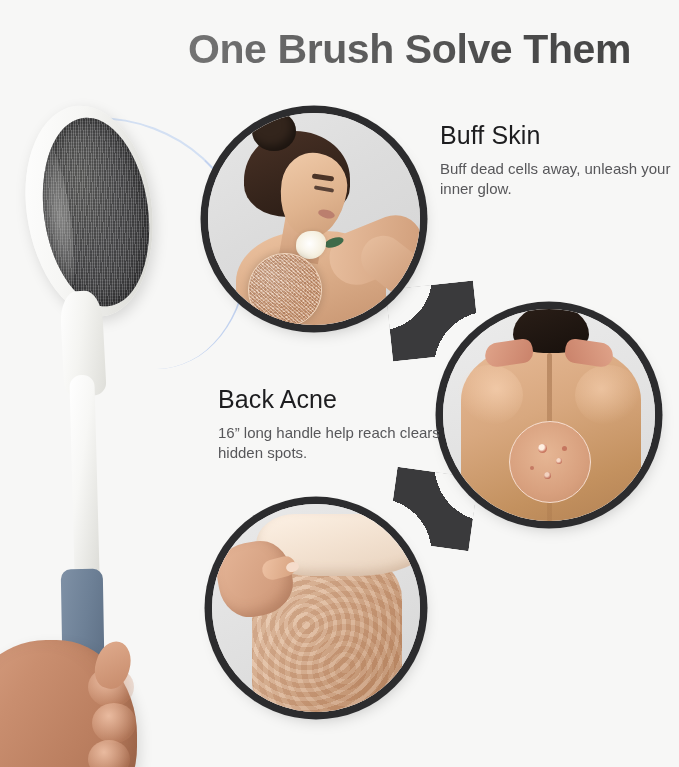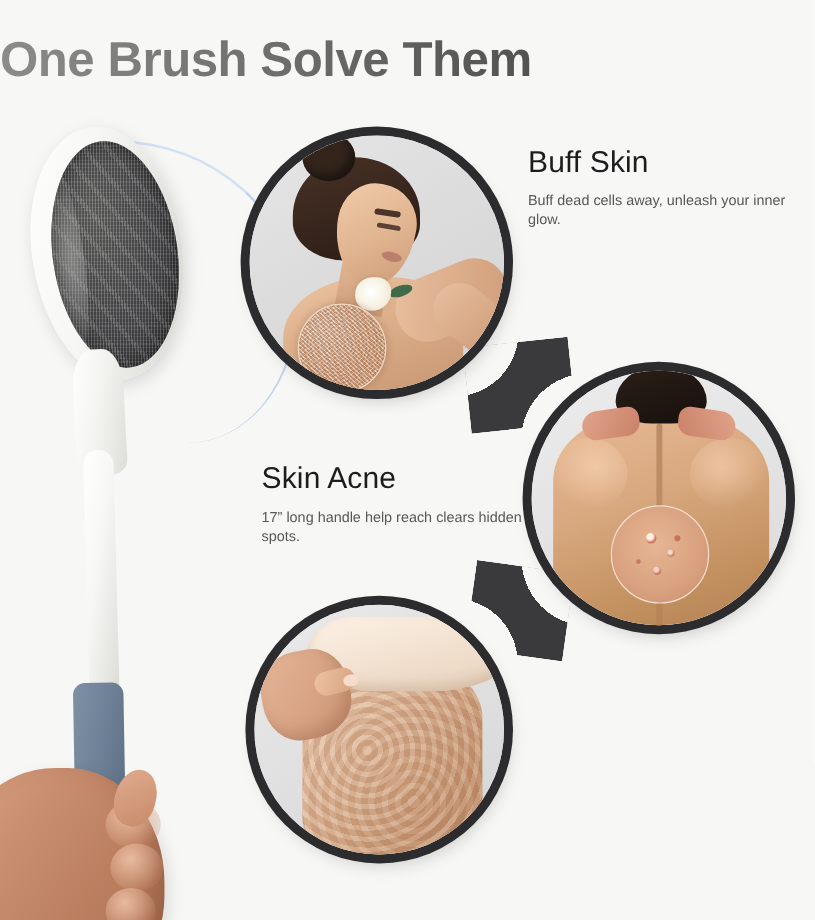--- a/index.html
+++ b/index.html
@@ -18,21 +18,21 @@
     background: #f7f7f6;
     overflow: hidden;
   }
 
   
   .title {
     position: absolute;
     left: 0;
     top: 26px;
     width: 631px;
-    text-align: left;
+    text-align: right;
     font-size: 41px;
     font-weight: bold;
     letter-spacing: -0.4px;
     background: linear-gradient(to right, #8b8b8b 0%, #7a7a7a 22%, #5e5e5e 55%, #4c4c4c 80%, #454545 100%);
     -webkit-background-clip: text;
     background-clip: text;
     color: transparent;
     -webkit-text-fill-color: transparent;
     white-space: nowrap;
   }
@@ -403,21 +403,21 @@
   .feat-head .hl {
     position: absolute;
     left: -1px;
     right: -3px;
     bottom: 0px;
     height: 9px;
     background: #a9bce8;
     z-index: -1;
   }
   .feat-body {
-    font-size: 12px;
+    font-size: 15px;
     line-height: 1.34;
     color: #57575a;
     margin: 0;
   }
 </style>
 </head>
 <body>
 
 <div id="infographic">
 
@@ -494,19 +494,19 @@
     <div class="feat-head">
       <span class="hl"></span>
       <span>Buff Skin</span>
     </div>
     <p class="feat-body">Buff dead cells away, unleash your inner glow.</p>
   </div>
 
   <div class="feature f2">
     <div class="feat-head">
       <span class="hl"></span>
-      <span>Skin Acne</span>
+      <span>Back Acne</span>
     </div>
-    <p class="feat-body">17” long handle help reach clears hidden spots.</p>
+    <p class="feat-body">16” long handle help reach clears hidden spots.</p>
   </div>
 
 
 </div>
 
 </body></html>

